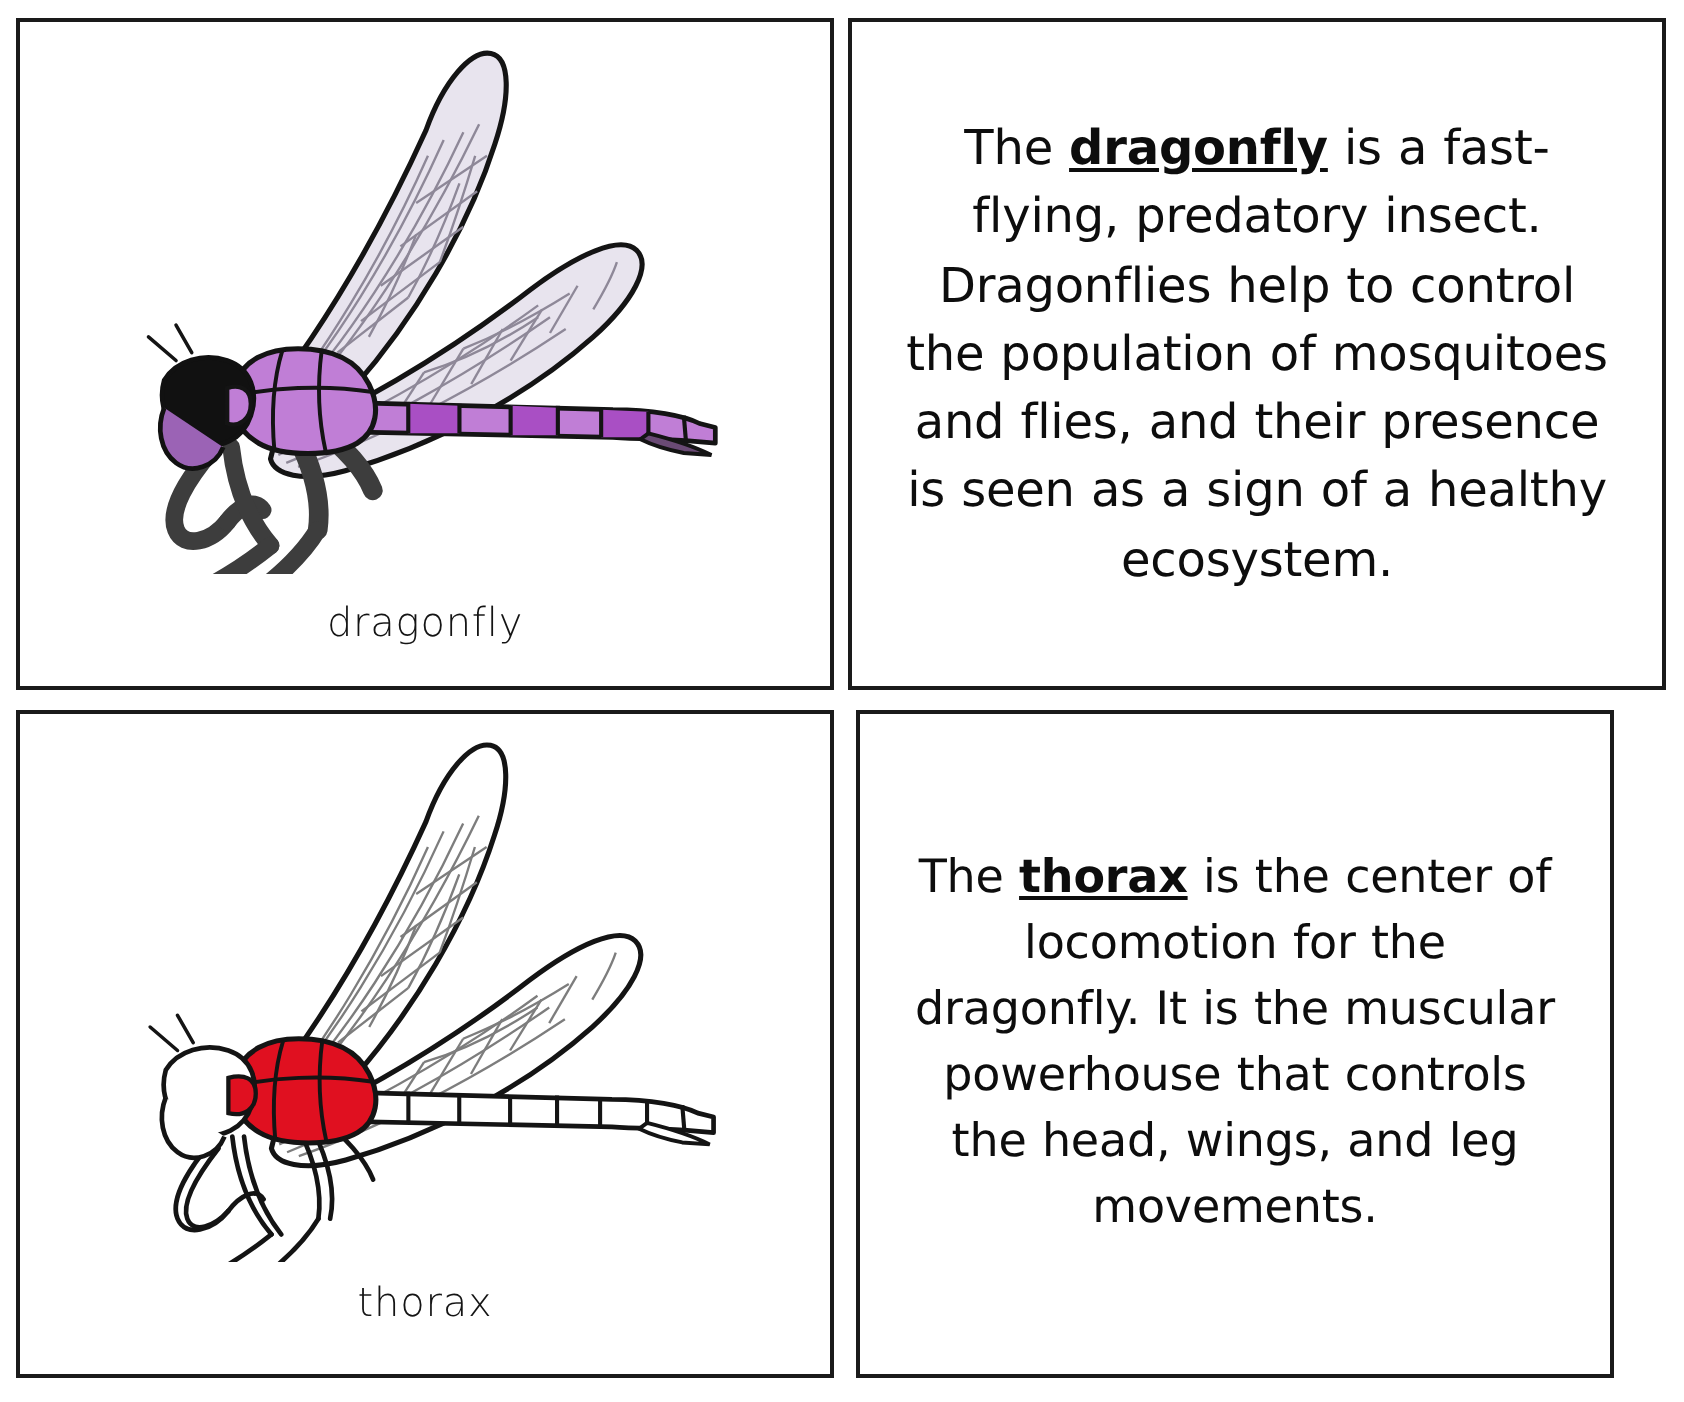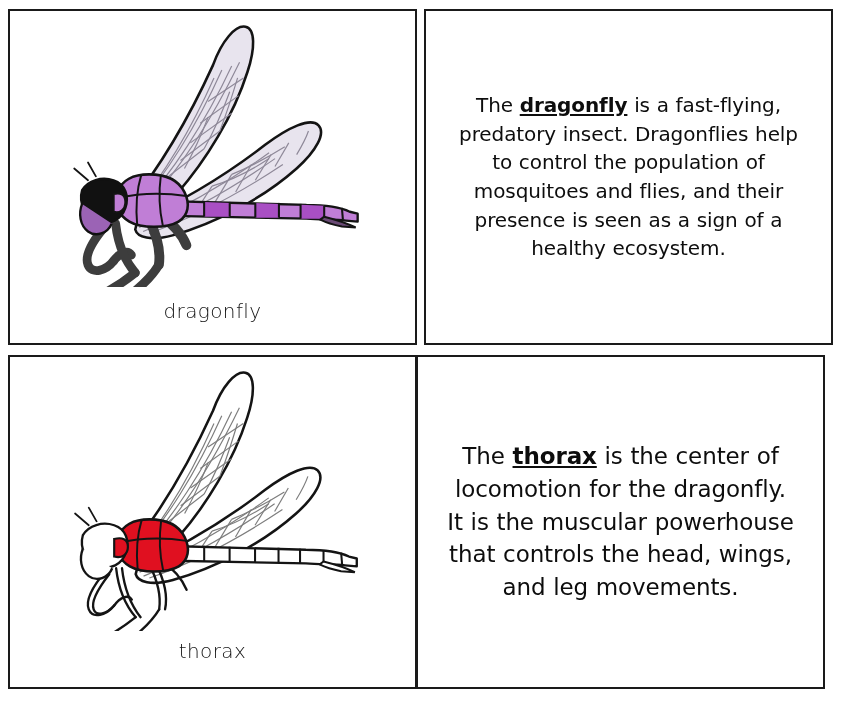--- a/index.html
+++ b/index.html
@@ -25,21 +25,21 @@
   
   .card {
     position: absolute;
     box-sizing: border-box;
     background: #ffffff;
     border: 2px solid #1a1a1a;
   }
   .card-pic-tl { left: 8px;   top: 9px;   width: 409px; height: 336px; }
   .card-txt-tr { left: 424px; top: 9px;   width: 409px; height: 336px; }
   .card-pic-bl { left: 8px;   top: 355px; width: 409px; height: 334px; }
-  .card-txt-br { left: 416px; top: 355px; width: 409px; height: 334px; }
+  .card-txt-br { left: 428px; top: 355px; width: 379px; height: 334px; }
 
   
   .pic-wrap {
     position: absolute;
     left: 0; top: 0;
     width: 100%;
     height: 83%;
   }
   .pic-wrap svg {
     display: block;
@@ -68,21 +68,21 @@
     height: 100%;
     display: flex;
     align-items: center;
     justify-content: center;
     box-sizing: border-box;
     padding: 10px 26px;
   }
   .txt-para {
     text-align: center;
     font-family: "DejaVu Sans", sans-serif;
-    font-size: 20px;
+    font-size: 24px;
     line-height: 1.43;
     color: #0d0d0d;
     font-weight: 400;
     letter-spacing: -0.1px;
     word-spacing: 0.5px;
   }
   .txt-para .term {
     font-weight: bold;
     text-decoration: underline;
     text-underline-offset: 2px;

